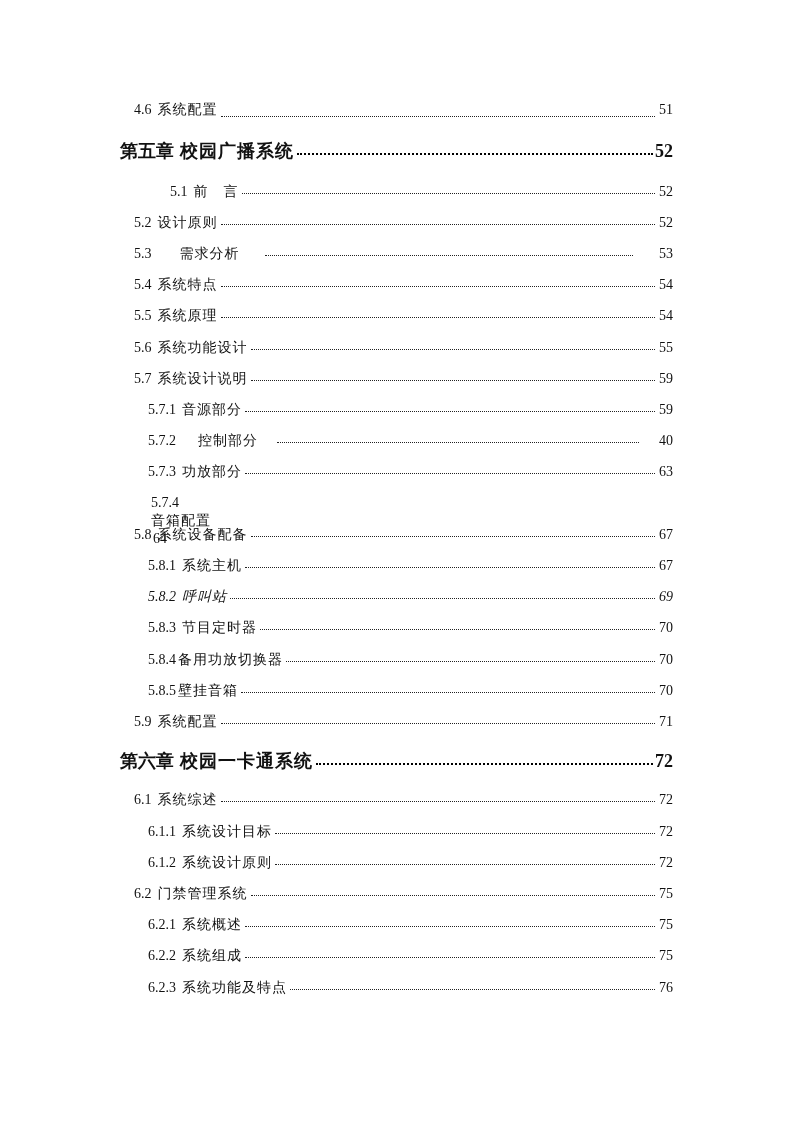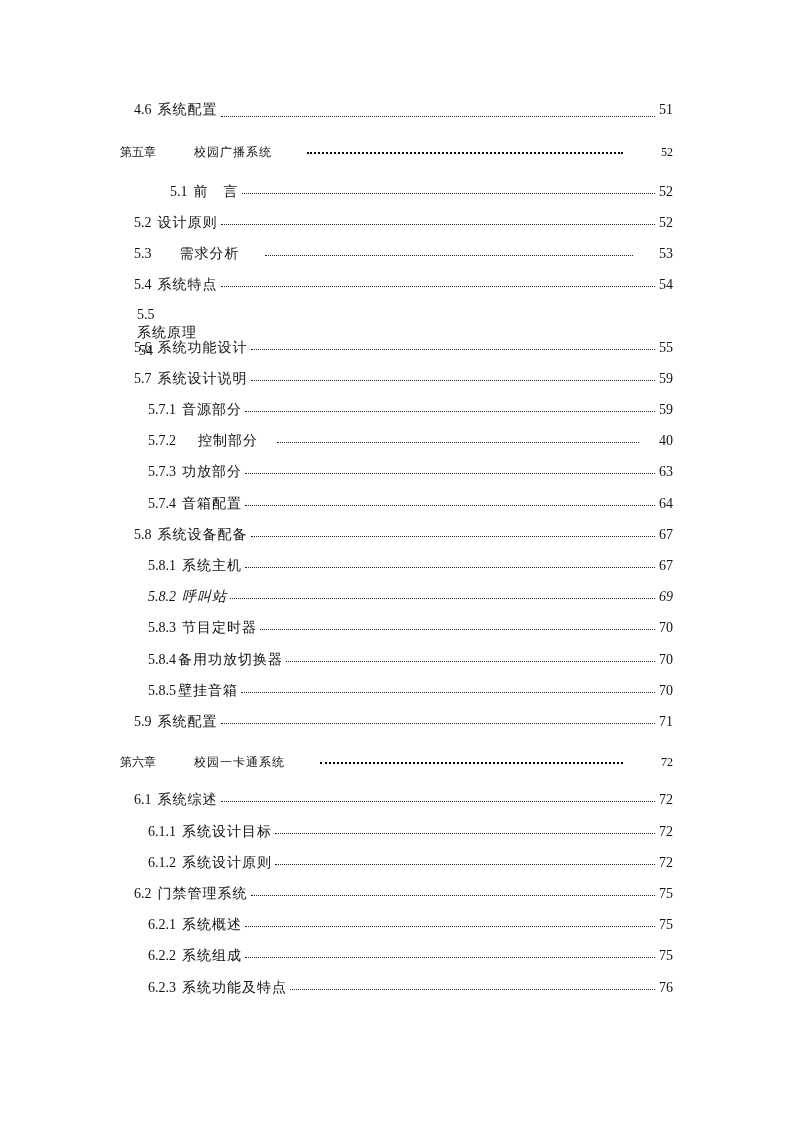--- a/index.html
+++ b/index.html
@@ -24,24 +24,23 @@
     .toc-row {
       position: absolute;
       display: flex;
       align-items: baseline;
       font-size: 14px;
       line-height: 18px;
       white-space: nowrap;
       right: 120px;
     }
     .toc-row.chapter {
-      font-weight: normal;
+      font-weight: bold;
       font-family: "Liberation Sans", "DejaVu Sans", sans-serif;
-      font-size: 12px;
-      gap: 32px;
+      font-size: 18px;
     }
     .toc-row.chapter .num-page {
       font-family: "Liberation Serif", "DejaVu Serif", serif;
     }
     .toc-row .entry-num {
       margin-right: 6px;
     }
     .toc-row .entry-title {
       letter-spacing: 1px;
     }
@@ -104,21 +103,21 @@
       <span class="entry-title">需求分析</span>
       <span class="leader"></span>
       <span class="num-page">53</span>
     </div>
     <div class="toc-row lvl1" style="top: 275px;">
       <span class="entry-num">5.4</span>
       <span class="entry-title">系统特点</span>
       <span class="leader"></span>
       <span class="num-page">54</span>
     </div>
-    <div class="toc-row lvl1" style="top: 306px; flex-direction: column;">
+    <div class="toc-row lvl1" style="top: 306px;">
       <span class="entry-num">5.5</span>
       <span class="entry-title">系统原理</span>
       <span class="leader"></span>
       <span class="num-page">54</span>
     </div>
     <div class="toc-row lvl1" style="top: 338px;">
       <span class="entry-num">5.6</span>
       <span class="entry-title">系统功能设计</span>
       <span class="leader"></span>
       <span class="num-page">55</span>
@@ -140,21 +139,21 @@
       <span class="entry-title">控制部分</span>
       <span class="leader"></span>
       <span class="num-page">40</span>
     </div>
     <div class="toc-row lvl2" style="top: 462px; justify-content: flex-end;">
       <span class="entry-num">5.7.3</span>
       <span class="entry-title">功放部分</span>
       <span class="leader"></span>
       <span class="num-page">63</span>
     </div>
-    <div class="toc-row lvl2" style="top: 494px;">
+    <div class="toc-row lvl2" style="top: 494px; flex-direction: column;">
       <span class="entry-num">5.7.4</span>
       <span class="entry-title">音箱配置</span>
       <span class="leader"></span>
       <span class="num-page">64</span>
     </div>
     <div class="toc-row lvl1" style="top: 525px;">
       <span class="entry-num">5.8</span>
       <span class="entry-title">系统设备配备</span>
       <span class="leader"></span>
       <span class="num-page">67</span>

